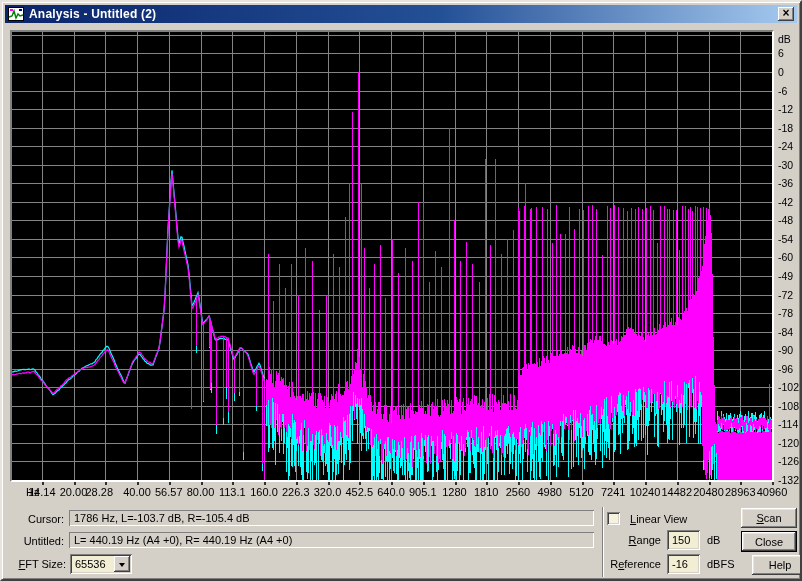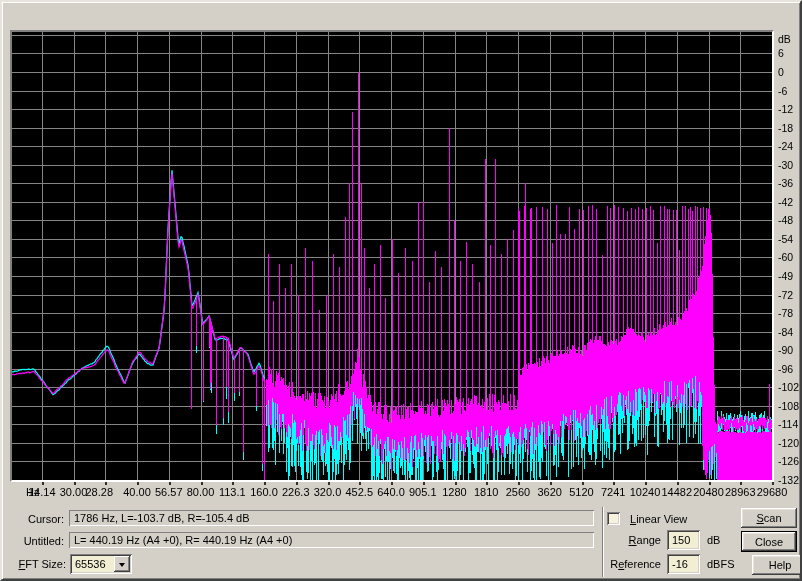--- a/index.html
+++ b/index.html
@@ -70,20 +70,32 @@
   .btn.default{ border:1px solid #000; height:21px; }
   .vdiv1{ position:absolute; width:1px; background:#808080; }
   .vdiv2{ position:absolute; width:1px; background:#fff; }
   u{ text-decoration:underline; }
 </style>
 </head>
 <body>
 
 <div class="window">
 
+  <div class="titlebar">
+    <svg class="app-icon" viewBox="0 0 16 14">
+      <rect x="0.5" y="0.5" width="15" height="13" fill="#fff" stroke="#000"></rect>
+      <polyline points="1,10 4,9 6,4 8,11 10,7 12,9 15,8" fill="none" stroke="#008000" stroke-width="1.4"></polyline>
+      <rect x="2" y="2" width="3" height="2" fill="#ff00ff"></rect>
+      <rect x="11" y="2" width="3" height="2" fill="#000080"></rect>
+    </svg>
+    <span class="title">Analysis - Untitled (2)</span>
+    <div class="close-btn">
+      <span>×</span>
+    </div>
+  </div>
 
   <div class="plot-frame">
     <svg id="plot" width="760" height="448" viewBox="10 30 760 448">
         <path d="M40.5 30V478M72.5 30V478M103.5 30V478M135.5 30V478M167.5 30V478M199.5 30V478M230.5 30V478M262.5 30V478M294.5 30V478M326.5 30V478M357.5 30V478M389.5 30V478M421.5 30V478M453.5 30V478M484.5 30V478M516.5 30V478M548.5 30V478M580.5 30V478M611.5 30V478M643.5 30V478M675.5 30V478M707.5 30V478M738.5 30V478M770.5 30V478M10 33.5H770M10 51.5H770M10 70.5H770M10 89.5H770M10 107.5H770M10 126.5H770M10 144.5H770M10 163.5H770M10 181.5H770M10 200.5H770M10 218.5H770M10 237.5H770M10 255.5H770M10 274.5H770M10 293.5H770M10 311.5H770M10 330.5H770M10 348.5H770M10 367.5H770M10 385.5H770M10 404.5H770M10 422.5H770M10 441.5H770M10 459.5H770M10 478.5H770" stroke="#848484" fill="none" stroke-width="1" shape-rendering="crispEdges"></path>
         <path d="M189.5 302.4V407.3M194.5 304.3V351.3M201.5 329.3V400.2M207.5 320.7V345.7M208.5 323.3V387.9M209.5 327.1V391.0M214.5 343.2V432.0M221.5 340.7V423.2M224.5 341.5V396.6M226.5 342.0V421.0M232.5 361.7V399.1M237.5 353.9V394.0M241.5 353.8V457.5M254.5 375.3V408.5M260.5 378.6V469.4M262.5 385.2V478.0M264.5 384.3V424.2M265.5 389.4V414.5M266.5 263.9V450.3M267.5 369.3V445.8M268.5 376.1V403.2M269.5 379.8V418.0M270.5 394.1V446.4M271.5 308.6V448.3M272.5 389.1V439.2M273.5 384.1V463.2M274.5 372.6V410.6M275.5 385.7V430.3M276.5 382.1V419.4M277.5 269.2V450.7M278.5 388.2V416.1M279.5 384.3V438.9M280.5 384.1V420.3M281.5 380.2V452.4M282.5 389.7V440.8M283.5 294.6V421.4M284.5 395.6V469.7M285.5 390.1V445.7M286.5 388.0V478.0M287.5 392.5V474.2M288.5 407.5V435.4M289.5 267.4V463.9M290.5 393.5V465.4M291.5 394.7V442.8M292.5 395.8V464.4M293.5 398.5V470.3M294.5 406.5V449.4M295.5 402.9V440.5M296.5 299.5V463.5M297.5 408.0V441.2M298.5 399.1V465.2M299.5 405.0V472.6M300.5 404.4V478.0M301.5 398.3V477.5M302.5 407.8V426.2M303.5 250.3V440.2M304.5 404.5V470.1M305.5 393.3V477.0M306.5 400.2V471.0M307.5 398.6V442.2M308.5 398.7V478.0M309.5 400.0V458.8M310.5 261.8V478.0M311.5 401.7V442.7M312.5 410.5V463.0M313.5 396.6V461.3M314.5 419.5V478.0M315.5 400.6V434.1M316.5 396.2V478.0M317.5 312.6V442.1M318.5 400.8V453.5M319.5 402.9V458.3M320.5 405.1V459.5M321.5 403.9V472.7M322.5 397.2V451.1M323.5 408.9V463.8M324.5 295.7V462.1M325.5 399.6V469.8M326.5 411.1V478.0M327.5 417.2V478.0M328.5 402.9V444.1M329.5 395.0V446.2M330.5 405.0V478.0M331.5 262.8V470.2M332.5 399.7V457.1M333.5 405.2V478.0M334.5 393.4V473.1M335.5 408.0V462.3M336.5 392.7V472.3M337.5 275.6V458.4M338.5 393.8V443.1M339.5 398.2V461.2M340.5 398.0V419.8M341.5 406.4V477.5M342.5 401.3V462.7M343.5 226.1V451.7M344.5 392.1V457.9M345.5 383.7V439.4M346.5 390.6V447.7M347.5 190.4V468.3M348.5 389.4V461.4M349.5 376.7V405.9M350.5 120.8V439.1M351.5 373.6V409.0M352.5 380.4V418.3M353.5 367.6V404.8M354.5 368.3V417.2M355.5 349.2V441.9M356.5 77.6V399.6M357.5 359.4V408.3M358.5 374.0V431.2M359.5 185.0V448.8M360.5 389.3V433.8M361.5 381.3V436.5M362.5 255.1V425.7M363.5 388.3V437.2M364.5 389.6V449.0M365.5 402.8V429.8M366.5 397.7V446.6M367.5 292.8V429.4M368.5 399.7V434.9M369.5 403.8V478.0M370.5 415.5V478.0M371.5 414.7V473.7M372.5 272.8V478.0M373.5 409.8V447.8M374.5 424.4V478.0M375.5 411.7V474.6M376.5 406.5V478.0M377.5 402.0V470.7M378.5 249.5V442.0M379.5 424.4V476.5M380.5 422.6V477.3M381.5 423.7V478.0M382.5 407.0V446.9M383.5 303.7V475.3M384.5 413.4V459.3M385.5 419.3V478.0M386.5 422.2V460.3M387.5 415.0V478.0M388.5 411.4V466.7M389.5 429.4V449.2M390.5 246.1V455.6M391.5 412.8V468.7M392.5 411.4V470.8M393.5 406.4V449.5M394.5 417.4V471.6M395.5 416.2V478.0M396.5 279.0V478.0M397.5 423.0V455.6M398.5 430.2V465.7M399.5 415.7V464.4M400.5 418.9V473.4M401.5 409.1V444.4M402.5 428.5V473.2M403.5 253.0V478.0M404.5 419.8V451.8M405.5 412.3V478.0M406.5 408.4V468.6M407.5 429.3V475.6M408.5 404.7V478.0M409.5 411.6V473.4M410.5 263.8V472.9M411.5 414.1V457.1M412.5 426.2V447.9M413.5 412.6V478.0M414.5 419.3V478.0M415.5 418.1V466.3M416.5 209.5V478.0M417.5 407.6V457.4M418.5 409.9V478.0M419.5 405.0V478.0M420.5 408.2V478.0M421.5 205.3V456.6M422.5 426.0V443.6M423.5 413.0V449.8M424.5 416.2V457.3M425.5 414.9V469.9M426.5 415.3V468.7M427.5 283.4V441.8M428.5 424.0V460.1M429.5 406.9V444.3M430.5 405.1V478.0M431.5 409.8V475.3M432.5 414.3V438.1M433.5 259.9V442.3M434.5 412.6V469.9M435.5 398.9V478.0M436.5 424.8V468.1M437.5 426.7V448.8M438.5 419.8V445.7M439.5 275.7V447.3M440.5 410.1V457.6M441.5 421.8V466.9M442.5 408.9V478.0M443.5 412.2V478.0M444.5 409.7V441.4M445.5 400.2V478.0M446.5 412.3V444.0M447.5 129.1V445.8M448.5 415.3V456.8M449.5 407.9V436.8M450.5 413.4V478.0M451.5 413.5V469.1M452.5 224.4V477.2M453.5 404.0V473.7M454.5 397.5V478.0M455.5 400.1V468.6M456.5 411.6V438.6M457.5 400.5V478.0M458.5 264.9V473.2M459.5 423.5V449.0M460.5 409.5V444.2M461.5 407.3V478.0M462.5 416.4V435.8M463.5 421.1V450.3M464.5 245.1V437.9M465.5 405.1V445.3M466.5 400.0V478.0M467.5 405.7V470.5M468.5 402.5V471.2M469.5 407.8V436.0M470.5 264.7V452.7M471.5 412.8V462.1M472.5 404.3V466.3M473.5 397.3V478.0M474.5 400.7V478.0M475.5 409.9V449.6M476.5 414.0V449.5M477.5 289.3V443.9M478.5 413.8V478.0M479.5 408.9V451.8M480.5 404.1V478.0M481.5 414.2V478.0M482.5 412.1V472.2M483.5 167.0V448.4M484.5 418.4V434.7M485.5 402.6V462.3M486.5 413.4V478.0M487.5 403.2V434.2M488.5 254.5V432.7M489.5 410.4V444.2M490.5 396.7V434.6M491.5 420.4V478.0M492.5 404.8V478.0M493.5 164.2V435.9M494.5 408.0V447.9M495.5 413.1V478.0M496.5 405.6V470.3M497.5 402.4V444.4M498.5 411.4V446.1M499.5 261.3V472.8M500.5 413.6V438.7M501.5 404.6V443.7M502.5 408.6V472.9M503.5 410.4V455.6M504.5 403.9V443.5M505.5 241.6V451.9M506.5 409.0V440.7M507.5 418.0V472.1M508.5 397.9V462.2M509.5 411.9V438.0M510.5 412.8V466.7M511.5 232.6V452.3M512.5 396.9V442.8M513.5 411.5V478.0M514.5 418.5V473.8M515.5 411.0V433.5M516.5 216.5V478.0M517.5 214.2V452.4M518.5 386.3V460.7M519.5 379.9V443.6M520.5 369.5V478.0M521.5 373.1V457.4M522.5 212.0V435.7M523.5 184.9V449.8M524.5 366.7V438.0M525.5 369.7V469.9M526.5 369.5V443.0M527.5 371.6V430.3M528.5 209.7V478.0M529.5 209.4V469.2M530.5 372.2V457.4M531.5 375.7V475.5M532.5 373.4V478.0M533.5 370.5V448.0M534.5 211.4V478.0M535.5 361.8V433.6M536.5 376.9V460.2M537.5 360.5V475.4M538.5 369.1V477.4M539.5 368.6V456.4M540.5 213.7V459.5M541.5 365.6V427.3M542.5 368.6V445.1M543.5 369.2V446.5M544.5 362.6V474.3M545.5 214.0V436.5M546.5 368.2V478.0M547.5 371.8V434.2M548.5 358.1V440.7M549.5 364.6V427.2M550.5 251.9V427.1M551.5 359.6V464.1M552.5 363.7V463.0M553.5 356.1V453.3M554.5 210.7V475.1M555.5 360.8V426.7M556.5 362.5V465.1M557.5 359.1V433.5M558.5 240.4V424.2M559.5 361.7V450.5M560.5 354.5V454.1M561.5 364.3V458.0M562.5 353.9V426.4M563.5 235.5V421.6M564.5 361.4V421.3M565.5 356.8V424.3M566.5 358.6V475.4M567.5 207.8V432.2M568.5 360.6V421.2M569.5 357.2V466.8M570.5 350.9V419.4M571.5 353.7V465.4M572.5 236.5V426.8M573.5 350.7V437.8M574.5 358.7V455.1M575.5 354.7V434.1M576.5 356.2V462.5M577.5 214.8V426.4M578.5 363.7V435.6M579.5 362.1V455.6M580.5 366.0V447.9M581.5 211.8V446.0M582.5 356.7V467.2M583.5 345.7V442.1M584.5 359.1V429.2M585.5 350.0V433.5M586.5 213.1V450.1M587.5 349.8V452.6M588.5 342.2V452.7M589.5 348.4V457.6M590.5 206.9V428.3M591.5 354.0V441.5M592.5 339.8V450.0M593.5 347.1V463.3M594.5 213.5V457.3M595.5 344.5V436.8M596.5 340.2V411.3M597.5 340.6V407.3M598.5 343.2V449.0M599.5 344.2V416.6M600.5 259.7V465.8M601.5 345.0V429.5M602.5 348.5V453.3M603.5 355.5V439.2M604.5 348.7V456.1M605.5 212.7V440.0M606.5 346.2V445.7M607.5 352.9V458.3M608.5 214.0V403.8M609.5 347.0V410.8M610.5 345.3V419.6M611.5 349.3V459.2M612.5 210.5V449.6M613.5 342.2V447.7M614.5 350.2V407.2M615.5 352.4V410.3M616.5 213.8V433.3M617.5 351.8V432.4M618.5 341.6V451.9M619.5 340.7V417.1M620.5 338.9V430.9M621.5 210.3V416.1M622.5 337.0V421.0M623.5 346.9V403.4M624.5 334.6V412.6M625.5 217.0V447.6M626.5 329.0V446.6M627.5 330.9V439.2M628.5 337.8V413.8M629.5 210.9V399.5M630.5 331.2V432.3M631.5 333.9V426.1M632.5 342.2V444.6M633.5 218.2V440.7M634.5 335.9V443.8M635.5 337.2V417.8M636.5 211.0V437.9M637.5 342.6V415.3M638.5 341.9V407.9M639.5 334.4V438.5M640.5 213.0V395.0M641.5 347.6V435.9M642.5 351.4V399.7M643.5 342.2V432.8M644.5 209.7V423.7M645.5 344.9V452.7M646.5 336.4V423.6M647.5 336.3V418.9M648.5 213.8V398.4M649.5 337.7V409.7M650.5 342.7V400.5M651.5 216.7V390.4M652.5 332.2V435.3M653.5 337.9V413.6M654.5 342.9V412.2M655.5 250.3V444.4M656.5 336.9V445.0M657.5 326.4V403.1M658.5 215.7V391.7M659.5 330.6V412.7M660.5 335.7V407.5M661.5 334.8V430.0M662.5 209.2V419.3M663.5 328.9V389.4M664.5 330.9V423.1M665.5 213.2V441.2M666.5 328.0V437.1M667.5 211.5V438.3M668.5 322.2V416.8M669.5 321.4V398.7M670.5 335.7V438.0M671.5 213.8V392.3M672.5 333.0V386.3M673.5 324.0V397.0M674.5 219.9V409.6M675.5 332.4V395.0M676.5 326.3V385.1M677.5 251.7V442.7M678.5 320.9V410.9M679.5 322.7V426.0M680.5 215.6V405.2M681.5 315.4V425.7M682.5 312.2V423.4M683.5 209.6V398.9M684.5 319.5V441.3M685.5 320.4V398.0M686.5 210.7V386.4M687.5 304.0V435.3M688.5 213.5V390.3M689.5 305.1V404.5M690.5 214.6V390.8M691.5 295.2V435.8M692.5 296.1V419.9M693.5 209.2V432.0M694.5 299.2V420.2M695.5 209.3V385.0M696.5 288.8V441.9M697.5 284.3V413.5M698.5 208.9V442.2M699.5 282.6V405.3M700.5 266.7V443.5M701.5 214.1V468.1M702.5 255.6V461.4M703.5 242.9V451.9M704.5 215.7V453.3M705.5 225.5V467.7M706.5 214.6V441.3M707.5 208.0V476.0M708.5 224.3V448.9M709.5 237.2V477.2M710.5 281.2V467.7M711.5 336.1V456.7M712.5 388.3V478.0M713.5 432.1V448.0M714.5 426.3V477.3M715.5 408.6V431.2M716.5 416.8V430.0M717.5 418.1V437.1M718.5 417.3V435.9M719.5 409.3V426.5M720.5 417.9V427.6M721.5 412.4V422.8M722.5 415.0V429.4M723.5 417.0V438.6M724.5 411.2V432.8M725.5 416.7V434.8M726.5 412.7V426.0M727.5 412.8V433.3M728.5 410.5V426.4M729.5 418.8V436.2M730.5 416.8V431.5M731.5 415.3V437.9M732.5 411.9V425.7M733.5 418.8V428.9M734.5 417.2V426.7M735.5 413.4V436.8M736.5 415.6V432.1M737.5 411.8V432.8M738.5 408.7V420.8M739.5 412.8V425.0M740.5 417.0V441.2M741.5 418.8V436.1M742.5 413.6V436.5M743.5 412.1V436.8M744.5 415.2V438.6M745.5 418.5V429.7M746.5 409.2V430.3M747.5 415.8V431.0M748.5 415.1V433.4M749.5 410.8V430.0M750.5 411.3V433.1M751.5 413.1V434.5M752.5 412.8V427.5M753.5 409.8V430.9M754.5 415.1V426.8M755.5 418.5V440.8M756.5 419.1V438.3M757.5 413.0V430.5M758.5 411.5V432.9M759.5 410.7V420.9M760.5 419.1V439.6M761.5 412.8V423.3M762.5 408.9V420.6M763.5 418.6V437.8M764.5 418.8V430.6M765.5 418.4V441.1M766.5 417.2V439.8M767.5 409.3V428.7M768.5 414.6V429.7M769.5 417.1V426.7" stroke="#00ffff" fill="none" stroke-width="1" shape-rendering="crispEdges"></path>
         <path d="M10 370.1L11 369.8L12 369.7L13 369.0L14 369.3L15 369.1L16 368.8L17 368.4L18 367.7L19 368.0L20 367.5L21 367.4L22 367.6L23 367.4L24 367.7L25 367.3L26 367.3L27 366.9L28 367.7L29 367.5L30 367.1L31 366.8L32 367.2L33 368.2L34 370.0L35 370.8L36 372.7L37 373.7L38 374.9L39 376.7L40 378.3L41 379.0L42 380.3L43 381.8L44 383.5L45 385.1L46 386.0L47 387.1L48 388.4L49 389.8L50 391.3L51 392.6L52 392.0L53 391.4L54 390.4L55 389.2L56 388.5L57 388.0L58 386.2L59 385.3L60 384.7L61 383.4L62 382.9L63 381.5L64 381.1L65 379.4L66 378.4L67 377.3L68 377.1L69 376.4L70 375.4L71 374.2L72 373.1L73 372.8L74 372.0L75 370.9L76 369.7L77 369.4L78 367.9L79 367.2L80 366.2L81 365.9L82 365.4L83 364.9L84 364.0L85 363.7L86 363.4L87 362.7L88 362.3L89 361.8L90 361.9L91 361.0L92 360.5L93 359.8L94 357.6L95 356.9L96 355.1L97 353.8L98 352.3L99 351.3L100 350.5L101 348.4L102 347.6L103 346.2L104 345.0L105 344.1L106 344.6L107 346.2L108 348.6L109 351.6L110 353.3L111 355.5L112 357.8L113 360.7L114 362.9L115 365.3L116 367.5L117 369.4L118 371.4L119 373.3L120 375.2L121 378.1L122 380.0L123 381.1L124 378.1L125 375.7L126 373.3L127 370.0L128 367.8L129 364.9L130 362.6L131 360.5L132 358.7L133 357.2L134 356.5L135 354.6L136 353.1L137 352.2L138 352.3L139 354.0L140 355.0L141 356.7L142 357.5L143 359.2L144 359.8L145 361.3L146 361.6L147 361.9L148 362.8L149 363.3L150 362.8L151 363.0L152 360.1L153 357.3L154 354.2L155 352.1L156 349.1L157 346.4L158 340.1L159 332.4L160 324.2L161 316.4L162 308.7L163 293.6L164 270.5L165 248.0L166 226.8L167 211.3L168 195.6L169 179.9L170 168.4L171 179.5L172 190.9L173 201.5L174 213.0L175 224.5L176 235.8L177 241.8L178 238.2L179 234.9L180 235.3L181 240.2L182 244.2L183 249.1L184 253.6L185 258.3L186 262.9L187 271.4L188 282.1L189 292.6L190 303.5L191 302.4L192 300.3L193 298.0L194 295.2L195 293.1L196 290.7L197 296.2L198 302.9L199 309.6L200 316.4L201 321.7L202 320.3L203 319.1L204 317.9L205 317.1L206 315.5L207 314.0L208 316.7L209 320.9L210 325.3L211 329.1L212 333.1L213 337.3L214 338.1L215 338.0L216 337.6L217 337.0L218 336.6L219 336.4L220 336.5L221 336.5L222 336.3L223 337.3L224 337.3L225 337.5L226 337.9L227 341.1L228 344.6L229 348.0L230 351.4L231 355.2L232 357.2L233 355.6L234 353.5L235 352.3L236 350.4L237 348.6L238 346.4L239 346.0L240 346.7L241 347.8L242 348.9L243 349.8L244 350.3L245 351.1L246 352.3L247 355.4L248 358.9L249 362.2L250 364.9L251 368.4L252 370.0L253 368.0L254 367.0L255 364.5L256 363.1L257 361.2L258 363.0L259 366.3L260 369.5L261 372.8L262 375.9L263 375.7" stroke="#00ffff" fill="none" stroke-width="1.2" shape-rendering="auto"></path>
         <path d="M189.5 296.2V406.9M194.5 298.1V343.6M201.5 323.1V399.3M207.5 314.5V344.5M208.5 317.1V387.1M209.5 320.9V380.8M214.5 337.0V423.0M221.5 334.6V415.7M224.5 335.3V384.9M226.5 335.8V409.9M232.5 355.5V391.1M237.5 347.7V389.7M241.5 347.6V450.4M254.5 369.1V404.3M260.5 372.5V462.3M262.5 379.0V478.0M264.5 376.8V403.2M265.5 378.4V423.8M266.5 252.4V398.4M267.5 364.7V423.1M268.5 372.0V421.8M269.5 366.7V425.6M270.5 380.7V396.0M271.5 298.7V399.6M272.5 384.8V426.2M273.5 379.1V401.0M274.5 368.5V418.2M275.5 372.7V401.5M276.5 371.0V433.3M277.5 261.6V411.6M278.5 379.4V425.2M279.5 375.0V427.1M280.5 377.3V412.3M281.5 375.8V412.4M282.5 382.8V425.5M283.5 286.4V421.7M284.5 383.2V429.7M285.5 386.7V434.5M286.5 384.0V422.1M287.5 379.5V423.7M288.5 395.3V426.3M289.5 261.6V437.0M290.5 380.2V412.4M291.5 389.9V420.9M292.5 393.9V418.3M293.5 396.4V420.4M294.5 398.1V437.1M295.5 394.0V434.5M296.5 292.5V442.7M297.5 394.3V433.8M298.5 394.0V427.9M299.5 395.5V420.9M300.5 392.1V448.5M301.5 391.9V432.6M302.5 398.7V417.8M303.5 246.2V440.9M304.5 397.0V449.4M305.5 388.5V444.3M306.5 397.9V425.7M307.5 391.0V447.6M308.5 393.8V439.2M309.5 390.7V439.2M310.5 258.5V432.0M311.5 389.8V442.8M312.5 404.1V447.2M313.5 390.5V432.9M314.5 406.0V429.0M315.5 396.6V437.6M316.5 391.1V429.5M317.5 308.0V428.4M318.5 391.3V453.9M319.5 394.2V426.5M320.5 397.5V432.9M321.5 399.7V443.6M322.5 394.0V442.4M323.5 406.1V451.4M324.5 292.5V431.4M325.5 395.2V438.4M326.5 399.2V439.8M327.5 405.5V421.1M328.5 398.0V422.9M329.5 391.9V434.9M330.5 394.4V443.1M331.5 252.4V446.6M332.5 397.4V423.1M333.5 391.7V425.0M334.5 388.9V447.9M335.5 400.1V424.0M336.5 381.9V438.7M337.5 264.7V439.3M338.5 391.7V430.0M339.5 394.1V435.3M340.5 392.8V435.7M341.5 393.2V414.8M342.5 388.7V418.6M343.5 215.3V417.8M344.5 380.2V432.9M345.5 379.0V413.0M346.5 387.1V436.3M347.5 181.3V412.0M348.5 381.5V404.0M349.5 374.3V422.4M350.5 110.2V404.1M351.5 371.7V390.3M352.5 367.7V416.5M353.5 359.8V392.7M354.5 361.0V401.6M355.5 346.8V395.5M356.5 70.0V403.5M357.5 355.0V396.6M358.5 368.3V403.3M359.5 181.3V396.0M360.5 384.9V407.3M361.5 372.0V431.3M362.5 246.2V411.6M363.5 379.1V424.3M364.5 384.9V428.9M365.5 395.6V424.8M366.5 393.2V426.3M367.5 286.4V425.7M368.5 392.5V442.6M369.5 400.0V427.1M370.5 409.0V444.5M371.5 403.0V442.7M372.5 261.6V434.5M373.5 400.3V454.2M374.5 411.6V431.6M375.5 406.6V446.5M376.5 399.8V439.1M377.5 400.3V453.8M378.5 243.1V437.3M379.5 412.3V458.3M380.5 416.9V462.1M381.5 412.3V447.2M382.5 403.2V442.1M383.5 295.6V439.1M384.5 402.7V453.8M385.5 417.5V434.6M386.5 419.7V434.8M387.5 412.3V449.1M388.5 404.0V450.5M389.5 420.8V468.3M390.5 236.9V437.2M391.5 408.7V447.4M392.5 407.8V438.1M393.5 404.0V447.7M394.5 403.5V453.6M395.5 413.4V447.6M396.5 270.9V439.5M397.5 412.8V442.6M398.5 417.2V455.5M399.5 403.0V438.8M400.5 412.8V446.1M401.5 402.0V458.4M402.5 417.0V435.4M403.5 246.2V458.0M404.5 407.3V456.7M405.5 404.4V446.3M406.5 404.5V450.6M407.5 415.9V461.3M408.5 401.0V440.3M409.5 408.1V434.2M410.5 258.5V464.5M411.5 409.4V445.8M412.5 412.4V433.9M413.5 409.0V432.5M414.5 409.6V448.1M415.5 409.8V455.0M416.5 199.8V439.6M417.5 402.8V446.5M418.5 406.1V454.6M419.5 399.2V430.5M420.5 406.3V436.4M421.5 199.8V454.4M422.5 412.2V437.5M423.5 409.2V432.7M424.5 411.5V461.1M425.5 402.3V435.2M426.5 402.7V432.5M427.5 280.2V454.9M428.5 413.8V461.6M429.5 401.5V433.5M430.5 399.8V438.6M431.5 406.7V439.3M432.5 403.9V451.6M433.5 249.3V443.6M434.5 403.7V453.5M435.5 397.3V433.6M436.5 412.6V460.6M437.5 414.5V457.4M438.5 413.1V458.9M439.5 264.7V440.1M440.5 397.7V427.8M441.5 408.6V452.3M442.5 397.0V432.4M443.5 400.6V434.4M444.5 404.6V445.2M445.5 398.3V459.0M446.5 402.3V443.6M447.5 125.6V438.3M448.5 412.0V441.3M449.5 398.4V429.8M450.5 411.3V457.2M451.5 408.8V434.1M452.5 218.4V459.1M453.5 401.5V441.4M454.5 395.3V431.2M455.5 397.9V433.1M456.5 400.4V441.7M457.5 397.2V439.8M458.5 258.5V448.1M459.5 412.0V434.4M460.5 399.8V449.4M461.5 395.7V441.7M462.5 407.7V454.1M463.5 408.5V446.1M464.5 240.0V435.2M465.5 402.0V427.5M466.5 396.4V429.5M467.5 403.4V434.9M468.5 399.3V448.5M469.5 396.5V428.4M470.5 261.6V436.2M471.5 402.3V437.6M472.5 392.9V444.0M473.5 393.9V444.8M474.5 394.2V424.6M475.5 402.8V441.8M476.5 401.3V434.8M477.5 280.2V450.7M478.5 404.6V445.9M479.5 402.8V430.0M480.5 396.5V449.9M481.5 405.6V424.2M482.5 400.4V445.2M483.5 156.5V438.1M484.5 407.9V435.7M485.5 396.0V445.1M486.5 407.9V435.9M487.5 391.6V431.3M488.5 243.1V447.1M489.5 406.7V424.4M490.5 392.1V451.4M491.5 409.7V456.1M492.5 392.5V435.3M493.5 156.5V428.6M494.5 399.7V432.8M495.5 402.4V428.1M496.5 397.6V445.5M497.5 399.7V441.2M498.5 407.7V433.1M499.5 252.4V452.9M500.5 401.3V451.2M501.5 392.5V454.5M502.5 400.9V433.7M503.5 400.5V431.8M504.5 401.7V427.0M505.5 236.9V426.4M506.5 399.3V424.1M507.5 407.6V431.0M508.5 391.9V434.5M509.5 407.5V450.3M510.5 407.6V432.3M511.5 227.6V430.0M512.5 393.1V434.9M513.5 406.2V448.0M514.5 406.7V437.3M515.5 398.3V436.9M516.5 205.7V443.1M517.5 209.1V429.8M518.5 372.6V424.8M519.5 372.8V445.2M520.5 365.7V442.2M521.5 364.7V437.7M522.5 204.0V426.5M523.5 181.3V421.8M524.5 362.3V425.5M525.5 367.8V446.9M526.5 361.0V452.8M527.5 363.2V428.3M528.5 206.8V433.7M529.5 206.0V424.7M530.5 361.9V419.8M531.5 362.1V452.2M532.5 361.0V425.7M533.5 362.2V442.2M534.5 204.5V435.3M535.5 360.1V443.6M536.5 364.5V423.4M537.5 356.1V431.4M538.5 363.9V433.0M539.5 359.3V418.6M540.5 204.8V422.3M541.5 353.8V429.5M542.5 355.7V419.5M543.5 360.8V443.1M544.5 353.7V448.5M545.5 207.2V438.2M546.5 358.3V419.2M547.5 360.8V424.1M548.5 351.8V444.1M549.5 350.9V428.5M550.5 241.2V421.6M551.5 353.9V432.3M552.5 353.6V444.3M553.5 353.7V427.7M554.5 203.1V432.4M555.5 348.8V438.1M556.5 354.3V435.2M557.5 351.9V441.7M558.5 232.0V418.7M559.5 349.0V435.1M560.5 352.2V418.5M561.5 352.2V412.4M562.5 350.5V426.8M563.5 232.0V414.3M564.5 350.9V415.1M565.5 344.5V422.5M566.5 351.8V428.1M567.5 204.9V438.3M568.5 346.9V412.9M569.5 349.0V428.2M570.5 342.8V418.3M571.5 343.6V407.6M572.5 226.5V438.8M573.5 347.3V408.3M574.5 351.1V419.0M575.5 351.3V416.1M576.5 345.4V420.6M577.5 206.9V420.7M578.5 351.9V410.9M579.5 348.6V424.4M580.5 353.8V435.3M581.5 207.5V418.4M582.5 343.3V416.2M583.5 343.3V435.3M584.5 347.8V429.4M585.5 340.9V411.8M586.5 204.2V432.9M587.5 340.2V407.8M588.5 336.9V403.9M589.5 338.2V413.4M590.5 203.4V412.0M591.5 341.2V423.1M592.5 337.8V418.5M593.5 333.6V427.9M594.5 207.2V402.5M595.5 338.4V425.8M596.5 337.6V421.2M597.5 334.1V417.3M598.5 333.6V421.5M599.5 338.6V404.8M600.5 253.3V413.2M601.5 342.4V407.3M602.5 341.8V397.2M603.5 342.9V426.8M604.5 343.5V395.3M605.5 203.6V414.1M606.5 340.1V422.0M607.5 343.0V426.7M608.5 205.9V426.6M609.5 338.0V394.2M610.5 338.6V415.5M611.5 341.8V421.0M612.5 203.4V404.9M613.5 339.4V413.8M614.5 337.4V412.5M615.5 342.9V401.7M616.5 204.6V392.7M617.5 339.5V390.0M618.5 339.1V390.7M619.5 333.9V403.6M620.5 335.1V408.7M621.5 206.1V392.9M622.5 333.3V414.3M623.5 333.2V398.4M624.5 327.2V394.2M625.5 209.1V407.4M626.5 324.6V389.2M627.5 326.7V411.3M628.5 325.6V400.3M629.5 205.6V410.3M630.5 326.9V413.2M631.5 326.6V398.3M632.5 330.8V413.9M633.5 206.6V386.7M634.5 331.5V390.3M635.5 334.3V408.8M636.5 204.7V386.8M637.5 332.6V385.8M638.5 334.0V386.7M639.5 331.4V402.4M640.5 207.2V397.9M641.5 334.9V384.7M642.5 338.0V390.3M643.5 339.9V392.6M644.5 205.6V405.9M645.5 332.7V406.2M646.5 331.3V386.2M647.5 333.8V387.7M648.5 203.5V400.6M649.5 331.4V386.6M650.5 333.3V400.1M651.5 207.8V392.2M652.5 326.1V391.6M653.5 332.9V411.2M654.5 331.9V398.8M655.5 241.2V390.0M656.5 328.2V406.5M657.5 321.8V406.3M658.5 204.0V391.3M659.5 326.7V392.9M660.5 326.1V401.7M661.5 322.5V399.5M662.5 204.3V378.9M663.5 320.0V403.8M664.5 325.0V401.4M665.5 207.0V393.8M666.5 322.9V395.2M667.5 206.8V380.3M668.5 319.6V404.6M669.5 316.4V379.3M670.5 323.0V400.0M671.5 207.8V402.9M672.5 322.6V406.3M673.5 319.5V394.4M674.5 208.2V402.3M675.5 322.9V382.6M676.5 314.6V405.6M677.5 248.2V397.7M678.5 317.2V401.1M679.5 318.3V391.8M680.5 204.2V405.0M681.5 312.1V392.7M682.5 308.6V379.7M683.5 204.0V401.6M684.5 305.9V381.6M685.5 309.4V408.2M686.5 207.3V380.9M687.5 298.2V378.2M688.5 205.0V405.3M689.5 296.7V404.3M690.5 209.1V376.1M691.5 291.6V386.5M692.5 293.6V406.3M693.5 203.9V374.1M694.5 288.6V407.0M695.5 204.7V399.3M696.5 275.6V400.6M697.5 274.4V379.6M698.5 205.5V389.7M699.5 268.8V392.8M700.5 263.5V443.7M701.5 205.0V458.3M702.5 242.0V467.7M703.5 233.5V472.7M704.5 206.0V477.0M705.5 217.7V471.0M706.5 206.6V458.4M707.5 205.9V449.0M708.5 213.4V473.2M709.5 231.3V445.2M710.5 271.9V443.6M711.5 334.6V461.6M712.5 383.3V441.7M713.5 419.8V455.1M714.5 421.6V451.0M715.5 429.8V478M715.5 417.5V428.8M716.5 430.6V478M716.5 413.6V421.5M717.5 429.1V478M717.5 414.9V423.8M718.5 428.8V478M718.5 416.6V425.7M719.5 428.8V478M719.5 414.1V421.1M720.5 429.3V478M720.5 415.9V428.0M721.5 429.8V478M721.5 413.7V421.8M722.5 430.0V478M722.5 417.0V428.4M723.5 430.6V478M723.5 420.4V431.6M724.5 429.4V478M724.5 418.3V427.6M725.5 429.3V478M725.5 416.9V427.7M726.5 429.2V478M726.5 418.0V427.0M727.5 429.1V478M727.5 417.7V427.7M728.5 430.6V478M728.5 416.1V424.6M729.5 430.3V478M729.5 414.0V421.1M730.5 430.2V478M730.5 418.5V424.7M731.5 429.0V478M731.5 418.4V430.4M732.5 429.6V478M732.5 415.0V424.8M733.5 430.2V478M733.5 416.9V428.3M734.5 430.7V478M734.5 416.1V427.4M735.5 429.7V478M735.5 417.1V427.5M736.5 430.9V478M736.5 420.6V427.8M737.5 430.1V478M737.5 416.4V425.6M738.5 431.0V478M738.5 415.4V426.5M739.5 429.7V478M739.5 414.6V423.7M740.5 431.4V478M740.5 413.4V424.2M741.5 431.2V478M741.5 417.6V429.4M742.5 428.7V478M742.5 419.7V431.0M743.5 431.0V478M743.5 417.6V429.7M744.5 429.5V478M744.5 413.5V421.4M745.5 429.0V478M745.5 413.7V422.7M746.5 429.3V478M746.5 420.7V429.9M747.5 430.8V478M747.5 418.5V430.7M748.5 430.4V478M748.5 416.0V422.8M749.5 429.8V478M749.5 415.9V423.5M750.5 430.0V478M750.5 420.3V429.2M751.5 428.8V478M751.5 414.1V421.8M752.5 430.1V478M752.5 417.3V425.4M753.5 430.6V478M753.5 419.3V431.3M754.5 430.1V478M754.5 417.2V427.1M755.5 430.8V478M755.5 419.5V429.2M756.5 430.3V478M756.5 416.6V427.4M757.5 430.4V478M757.5 415.7V424.4M758.5 429.9V478M758.5 416.2V424.9M759.5 431.3V478M759.5 415.4V422.8M760.5 428.9V478M760.5 415.0V427.1M761.5 428.7V478M761.5 415.6V423.7M762.5 429.2V478M762.5 416.2V427.4M763.5 430.1V478M763.5 415.5V425.8M764.5 430.1V478M764.5 418.0V426.1M765.5 430.2V478M765.5 413.5V420.0M766.5 430.3V478M766.5 420.6V428.1M767.5 431.4V478M767.5 418.1V430.5M768.5 429.2V478M768.5 417.3V428.8M769.5 430.2V478M769.5 418.0V425.9M767.5 382.2V478" stroke="#ff00ff" fill="none" stroke-width="1" shape-rendering="crispEdges"></path>
         <path d="M10 372.9L11 372.3L12 372.8L13 372.5L14 372.4L15 371.9L16 371.9L17 371.5L18 371.2L19 371.9L20 371.3L21 370.8L22 371.5L23 370.6L24 371.0L25 370.1L26 370.2L27 370.2L28 370.9L29 370.2L30 369.8L31 369.6L32 369.4L33 370.8L34 372.1L35 372.9L36 373.8L37 375.7L38 377.0L39 378.3L40 378.7L41 379.4L42 381.2L43 382.7L44 383.9L45 384.8L46 385.6L47 386.5L48 388.3L49 389.1L50 390.3L51 391.5L52 390.8L53 389.6L54 388.5L55 387.4L56 387.1L57 386.1L58 385.2L59 383.8L60 383.2L61 382.3L62 381.1L63 379.7L64 378.2L65 377.6L66 376.7L67 375.8L68 375.7L69 375.0L70 373.6L71 373.0L72 373.0L73 371.9L74 370.6L75 370.7L76 369.1L77 368.9L78 367.7L79 367.5L80 367.1L81 366.2L82 366.0L83 365.9L84 365.1L85 365.7L86 365.0L87 365.1L88 364.9L89 364.5L90 364.1L91 363.7L92 363.3L93 362.6L94 361.1L95 359.7L96 358.3L97 357.7L98 355.6L99 354.9L100 353.6L101 352.1L102 351.1L103 349.6L104 349.1L105 347.8L106 347.8L107 349.4L108 352.6L109 354.6L110 356.8L111 358.6L112 360.5L113 363.7L114 365.8L115 367.8L116 369.1L117 371.3L118 373.7L119 374.8L120 377.4L121 379.4L122 381.0L123 380.9L124 378.3L125 375.6L126 372.6L127 370.2L128 366.8L129 364.8L130 361.1L131 359.0L132 357.9L133 356.8L134 354.8L135 353.6L136 352.0L137 350.0L138 350.6L139 351.3L140 352.8L141 353.8L142 355.8L143 357.0L144 357.7L145 358.7L146 360.0L147 360.1L148 360.2L149 361.6L150 362.1L151 361.4L152 358.9L153 356.7L154 353.2L155 351.4L156 348.1L157 345.8L158 339.5L159 331.4L160 324.2L161 316.5L162 308.6L163 293.4L164 271.5L165 249.9L166 228.2L167 212.8L168 197.4L169 182.5L170 171.3L171 182.4L172 193.0L173 204.9L174 215.4L175 228.0L176 239.0L177 245.0L178 242.2L179 238.4L180 238.8L181 244.2L182 248.6L183 252.7L184 257.2L185 261.5L186 265.9L187 274.8L188 285.2L189 296.7L190 306.2L191 306.0L192 302.7L193 301.1L194 298.7L195 295.4L196 292.7L197 297.8L198 304.6L199 311.6L200 318.4L201 322.5L202 321.3L203 319.9L204 319.2L205 317.2L206 315.9L207 314.2L208 317.7L209 320.7L210 325.1L211 329.1L212 332.0L213 336.1L214 337.4L215 336.0L216 336.0L217 335.0L218 335.3L219 334.2L220 334.5L221 334.0L222 335.1L223 334.5L224 335.4L225 335.8L226 335.9L227 339.2L228 342.3L229 346.3L230 349.6L231 353.9L232 355.7L233 354.5L234 352.8L235 351.1L236 349.4L237 347.3L238 345.7L239 345.9L240 346.2L241 347.8L242 349.3L243 349.8L244 350.3L245 352.0L246 354.1L247 357.1L248 360.4L249 363.9L250 366.6L251 370.5L252 372.4L253 371.1L254 369.6L255 367.4L256 365.2L257 364.3L258 365.8L259 368.8L260 371.9L261 375.6L262 378.6L263 379.7" stroke="#ff00ff" fill="none" stroke-width="1.2" shape-rendering="auto"></path>
       </svg>
   </div>
@@ -113,21 +125,21 @@
       <span class="ylab" style="top: 416.363px; text-align: right;">-114</span>
       <span class="ylab" style="top: 434.908px;">-120</span>
       <span class="ylab" style="top: 453.453px;">-126</span>
       <span class="ylab" style="top: 471.999px;">-132</span>
     </div>
   <div class="xstrip" id="xstrip">
       <span class="xlab" style="left: 24px;">Hz</span>
       <i class="xtick" style="left: 40px;"></i>
       <span class="xlab" style="left: 14.75px; width: 50px; text-align: center;">14.14</span>
       <i class="xtick" style="left: 72px;"></i>
-      <span class="xlab" style="left: 46.5px; width: 50px; text-align: center;">30.00</span>
+      <span class="xlab" style="left: 46.5px; width: 50px; text-align: center;">20.00</span>
       <i class="xtick" style="left: 103px;"></i>
       <span class="xlab" style="left: 78.25px; width: 38px; text-align: center;">28.28</span>
       <i class="xtick" style="left: 135px;"></i>
       <span class="xlab" style="left: 110px; width: 50px; text-align: center;">40.00</span>
       <i class="xtick" style="left: 167px;"></i>
       <span class="xlab" style="left: 141.75px; width: 50px; text-align: center;">56.57</span>
       <i class="xtick" style="left: 199px;"></i>
       <span class="xlab" style="left: 173.5px; width: 50px; text-align: center;">80.00</span>
       <i class="xtick" style="left: 230px;"></i>
       <span class="xlab" style="left: 205.25px; width: 50px; text-align: center;">113.1</span>
@@ -143,35 +155,35 @@
       <span class="xlab" style="left: 364px; width: 50px; text-align: center;">640.0</span>
       <i class="xtick" style="left: 421px;"></i>
       <span class="xlab" style="left: 395.75px; width: 50px; text-align: center;">905.1</span>
       <i class="xtick" style="left: 453px;"></i>
       <span class="xlab" style="left: 427.5px; width: 50px; text-align: center;">1280</span>
       <i class="xtick" style="left: 484px;"></i>
       <span class="xlab" style="left: 459.25px; width: 50px; text-align: center;">1810</span>
       <i class="xtick" style="left: 516px;"></i>
       <span class="xlab" style="left: 491px; width: 50px; text-align: center;">2560</span>
       <i class="xtick" style="left: 548px;"></i>
-      <span class="xlab" style="left: 522.75px; width: 50px; text-align: center;">3620</span>
+      <span class="xlab" style="left: 522.75px; width: 50px; text-align: center;">4980</span>
       <i class="xtick" style="left: 580px;"></i>
       <span class="xlab" style="left: 554.5px; width: 50px; text-align: center;">5120</span>
       <i class="xtick" style="left: 611px;"></i>
       <span class="xlab" style="left: 586.25px; width: 50px; text-align: center;">7241</span>
       <i class="xtick" style="left: 643px;"></i>
       <span class="xlab" style="left: 618px; width: 50px; text-align: center;">10240</span>
       <i class="xtick" style="left: 675px;"></i>
       <span class="xlab" style="left: 649.75px; width: 50px; text-align: center;">14482</span>
       <i class="xtick" style="left: 707px;"></i>
       <span class="xlab" style="left: 681.5px; width: 50px; text-align: center;">20480</span>
       <i class="xtick" style="left: 738px;"></i>
       <span class="xlab" style="left: 713.25px; width: 50px; text-align: center;">28963</span>
       <i class="xtick" style="left: 770px;"></i>
-      <span class="xlab" style="left: 745px; width: 50px; text-align: center;">29680</span>
+      <span class="xlab" style="left: 745px; width: 50px; text-align: center;">40960</span>
     </div>
 
   <div class="fieldlabel ra" style="left:0;top:511px;width:62px">Cursor:</div>
   <div class="readout" style="left:67px;top:508px;width:525px">1786 Hz, L=-103.7 dB, R=-105.4 dB</div>
 
   <div class="fieldlabel ra" style="left:0;top:533px;width:62px">Untitled:</div>
   <div class="readout" style="left:67px;top:530px;width:525px">L= 440.19 Hz (A4 +0), R= 440.19 Hz (A4 +0)</div>
 
   <div class="fieldlabel ra" style="left:0;top:556px;width:64px"><u>F</u>FT Size:</div>
   <div class="combo" style="left:68px;top:552px;width:62px">

